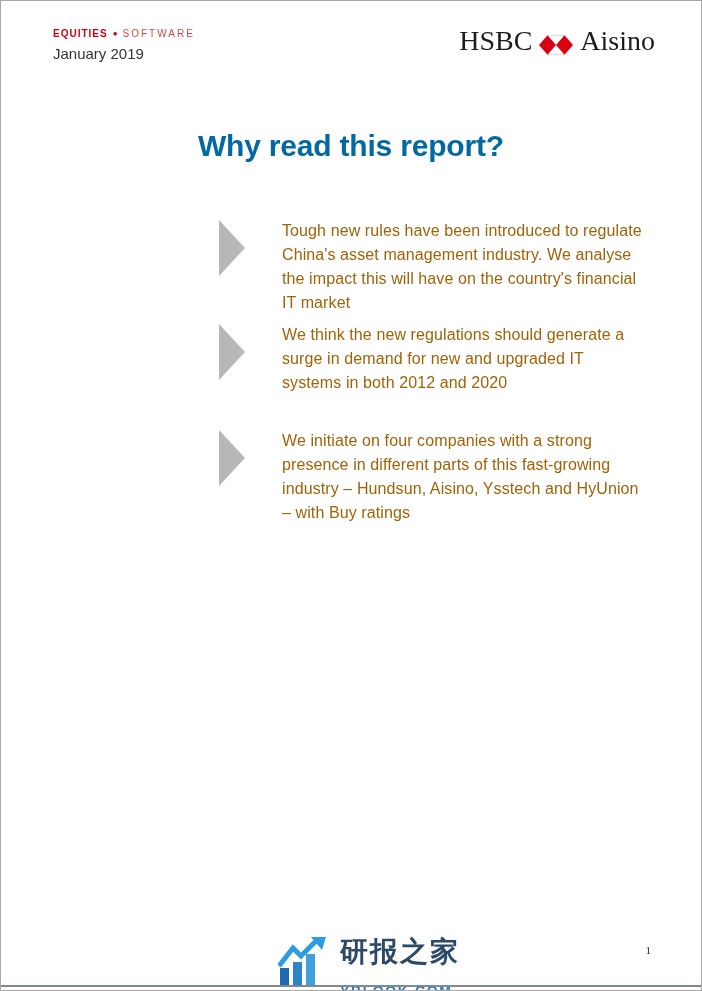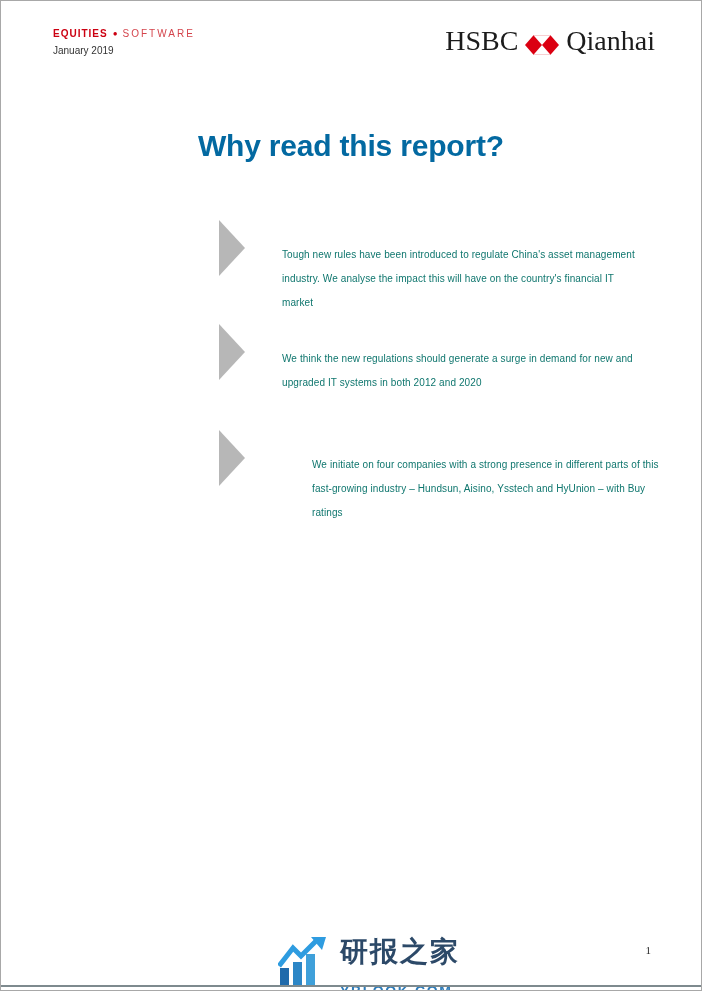--- a/index.html
+++ b/index.html
@@ -18,21 +18,21 @@
   
   .eyebrow {
     position:absolute; left:52px; top:27px;
     font-size:10px; white-space:nowrap;
   }
   .eyebrow .sector { color:#cc0011; font-weight:bold; letter-spacing:1px; }
   .eyebrow .sep { color:#cc0011; font-size:8px; margin:0 5px; vertical-align:1px; }
   .eyebrow .industry { color:#d4444c; letter-spacing:2px; font-weight:normal; }
   .report-date {
     position:absolute; left:52px; top:44px;
-    font-size:10px; color:#333333;
+    font-size:15px; color:#333333;
   }
 
   .brand {
     position:absolute; top:26px; right:46px;
     display:flex; align-items:flex-end;
     font-family:"Liberation Serif", serif;
     font-size:28px; color:#1c1c1c; line-height:1;
   }
   .brand .hexagon { margin:2px 7px 0 7px; display:block; }
 
@@ -41,33 +41,32 @@
     position:absolute; left:197px; top:128px;
     font-size:30px; font-weight:bold; color:#0369a1;
     letter-spacing:-0.2px; white-space:nowrap;
   }
 
   
   .bullets { position:absolute; left:218px; top:0; width:430px; }
   .bullet { position:absolute; display:flex; align-items:flex-start; }
   .bullet-1 { top:218px; }
   .bullet-2 { top:322px; }
-  .bullet-3 { top:428px;gap:30px; }
+  .bullet-3 { top:428px; }
   .tri {
     width:0; height:0; flex:0 0 auto;
     border-top:28px solid transparent;
     border-bottom:28px solid transparent;
     border-left:26px solid #b7b7b7;
     margin-top:1px; margin-right:37px;
   }
   .bullet-text {
     width:362px;
-    font-size:10px; line-height:24px; color:#0f766e;
+    font-size:16px; line-height:24px; color:#a16207;
     letter-spacing:0.1px;
-    margin-top:24px;
   }
 
   
   .watermark {
     position:absolute; left:277px; top:936px;
     display:flex; align-items:flex-start;gap:8px;
   }
   .wm-icon { display:block; margin-right:6px; }
   .wm-text { line-height:1; }
   .wm-cn {
@@ -99,21 +98,21 @@
   </div>
   <div class="report-date">January 2019</div>
 
   <div class="brand">
     <span>HSBC</span>
     <svg class="hexagon" width="34" height="20" viewBox="0 0 62 36" aria-hidden="true">
       <polygon points="0,18 15.5,0 46.5,0 62,18 46.5,36 15.5,36" fill="#db0011"></polygon>
       <polygon points="15.5,0 46.5,0 31,18" fill="#ffffff"></polygon>
       <polygon points="15.5,36 46.5,36 31,18" fill="#ffffff"></polygon>
     </svg>
-    <span>Qianhai</span>
+    <span>Aisino</span>
   </div>
 
   <h1 class="page-title">Why read this report?</h1>
 
   <div class="bullets">
 
     <div class="bullet bullet-1">
       <div class="tri"></div>
       <div class="bullet-text">Tough new rules have been introduced to regulate China's asset management industry. We analyse the impact this will have on the country's financial IT market</div>
     </div>

